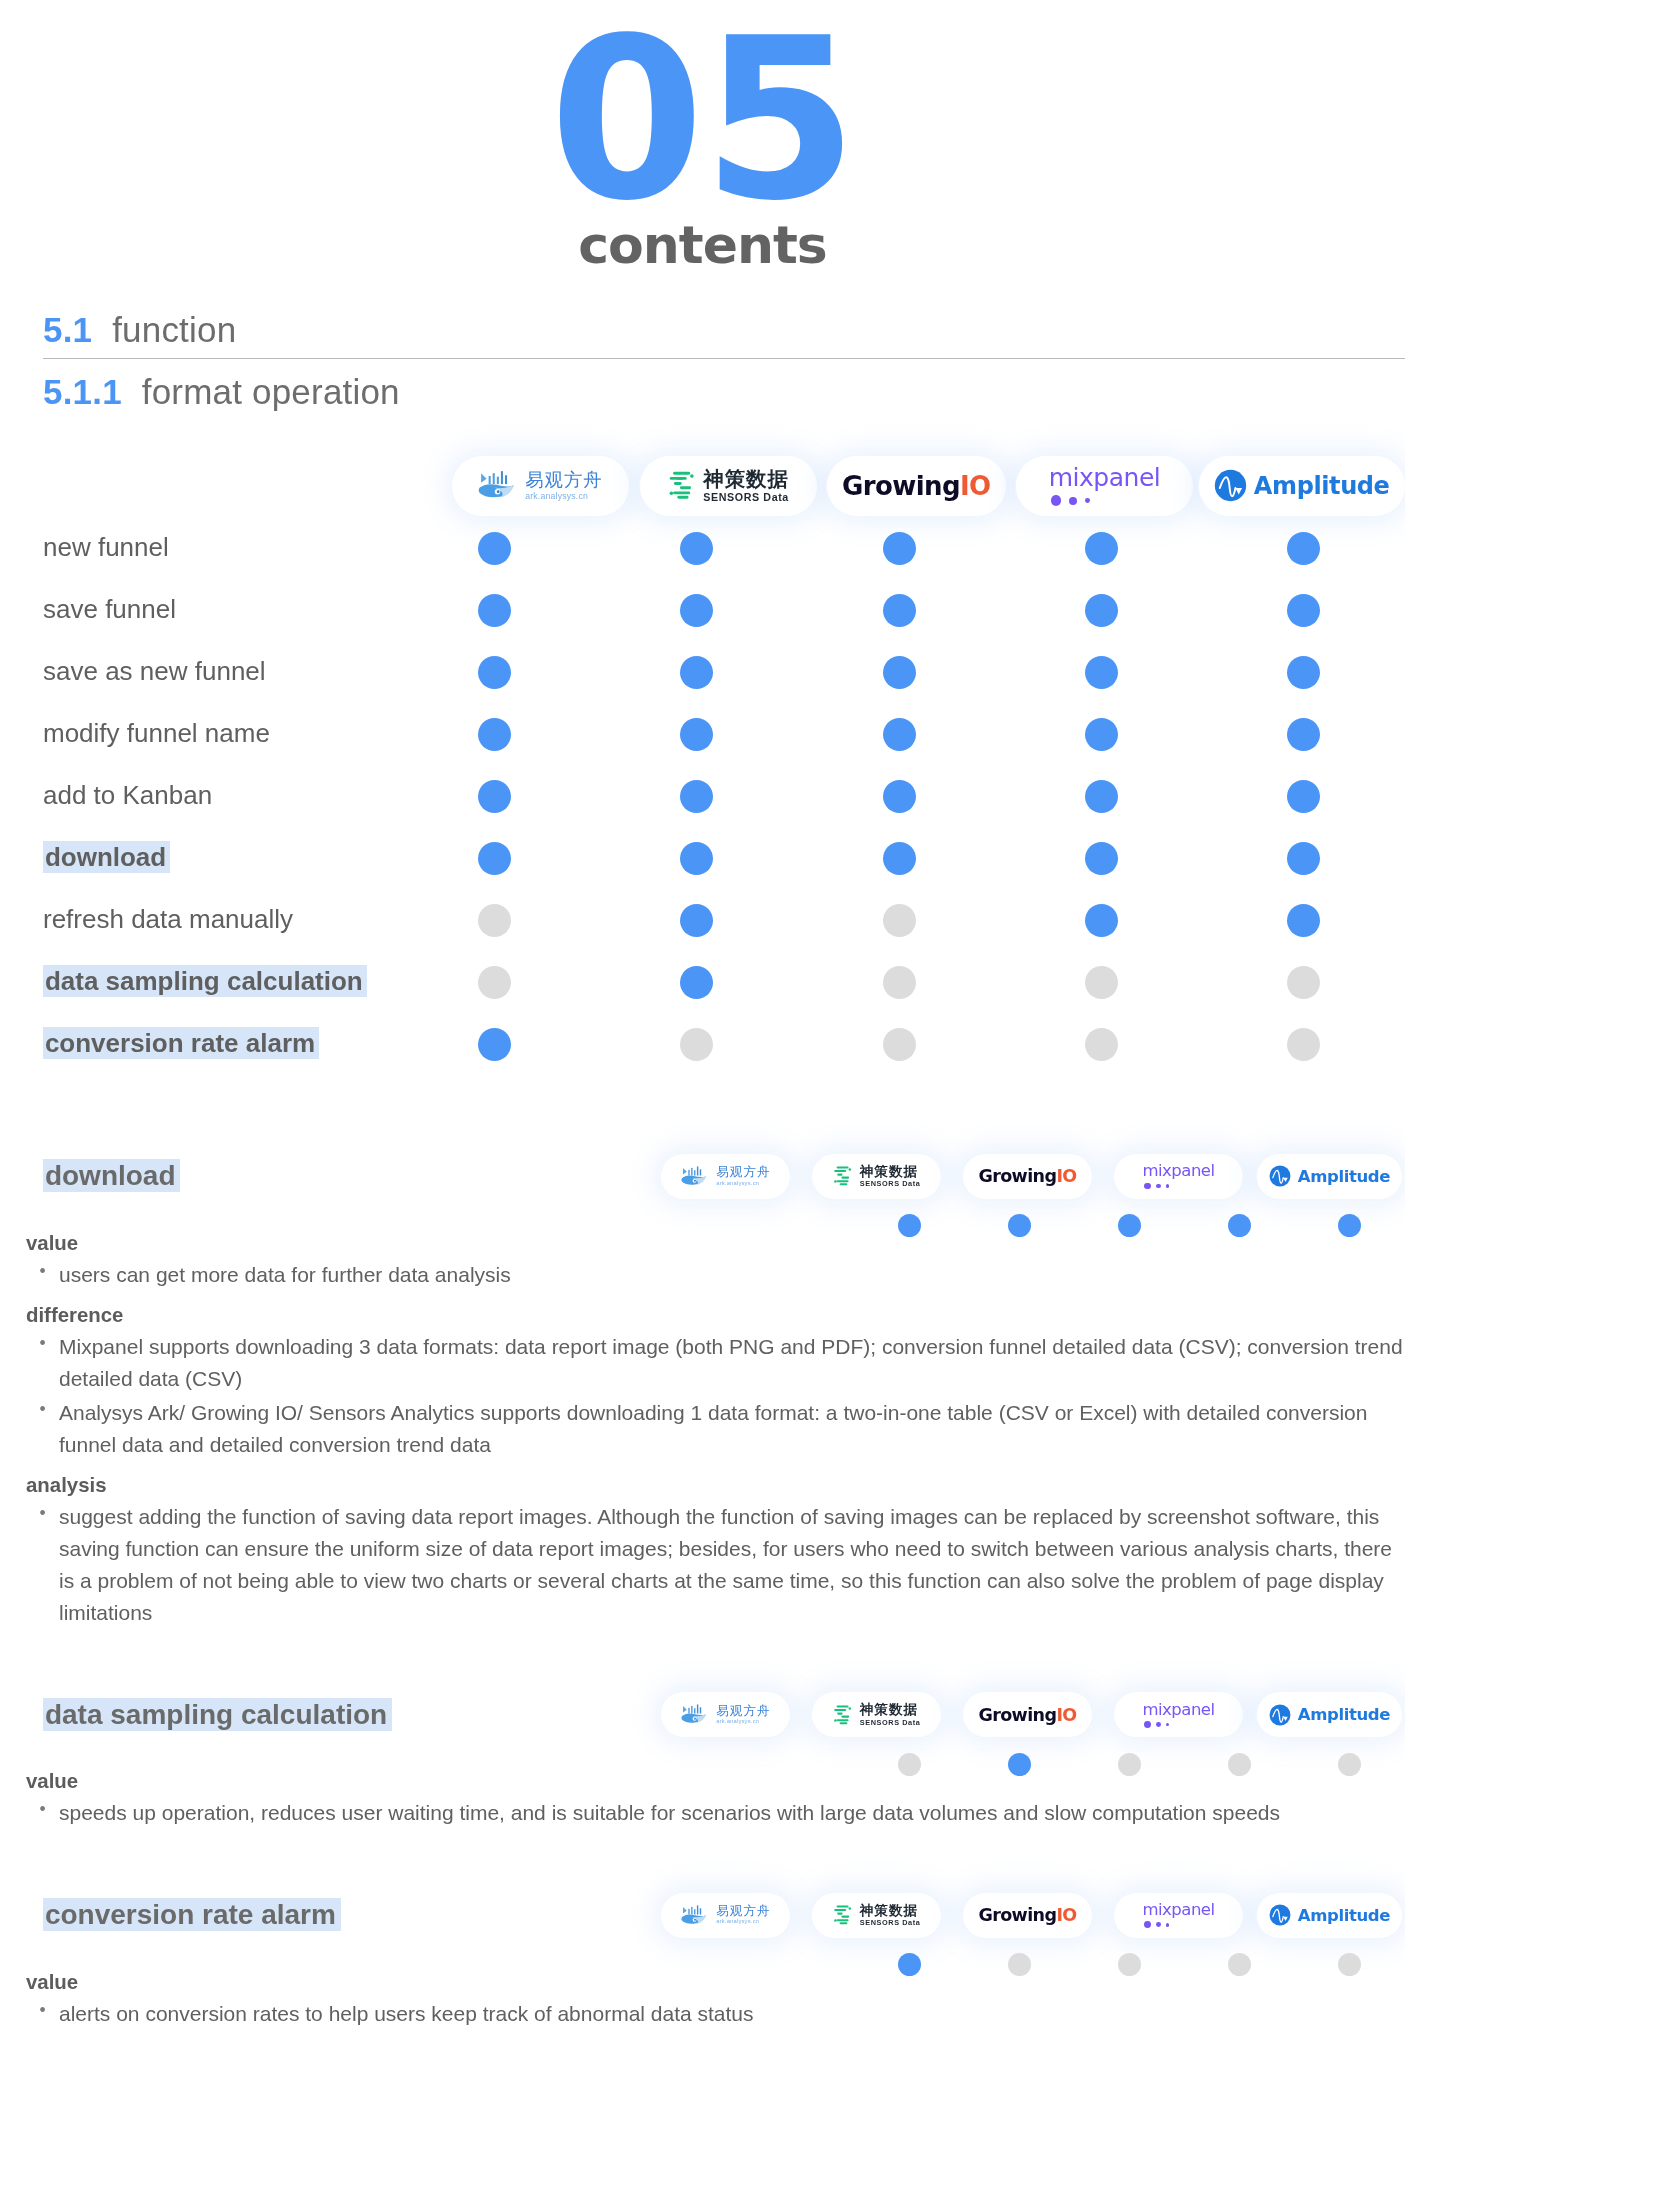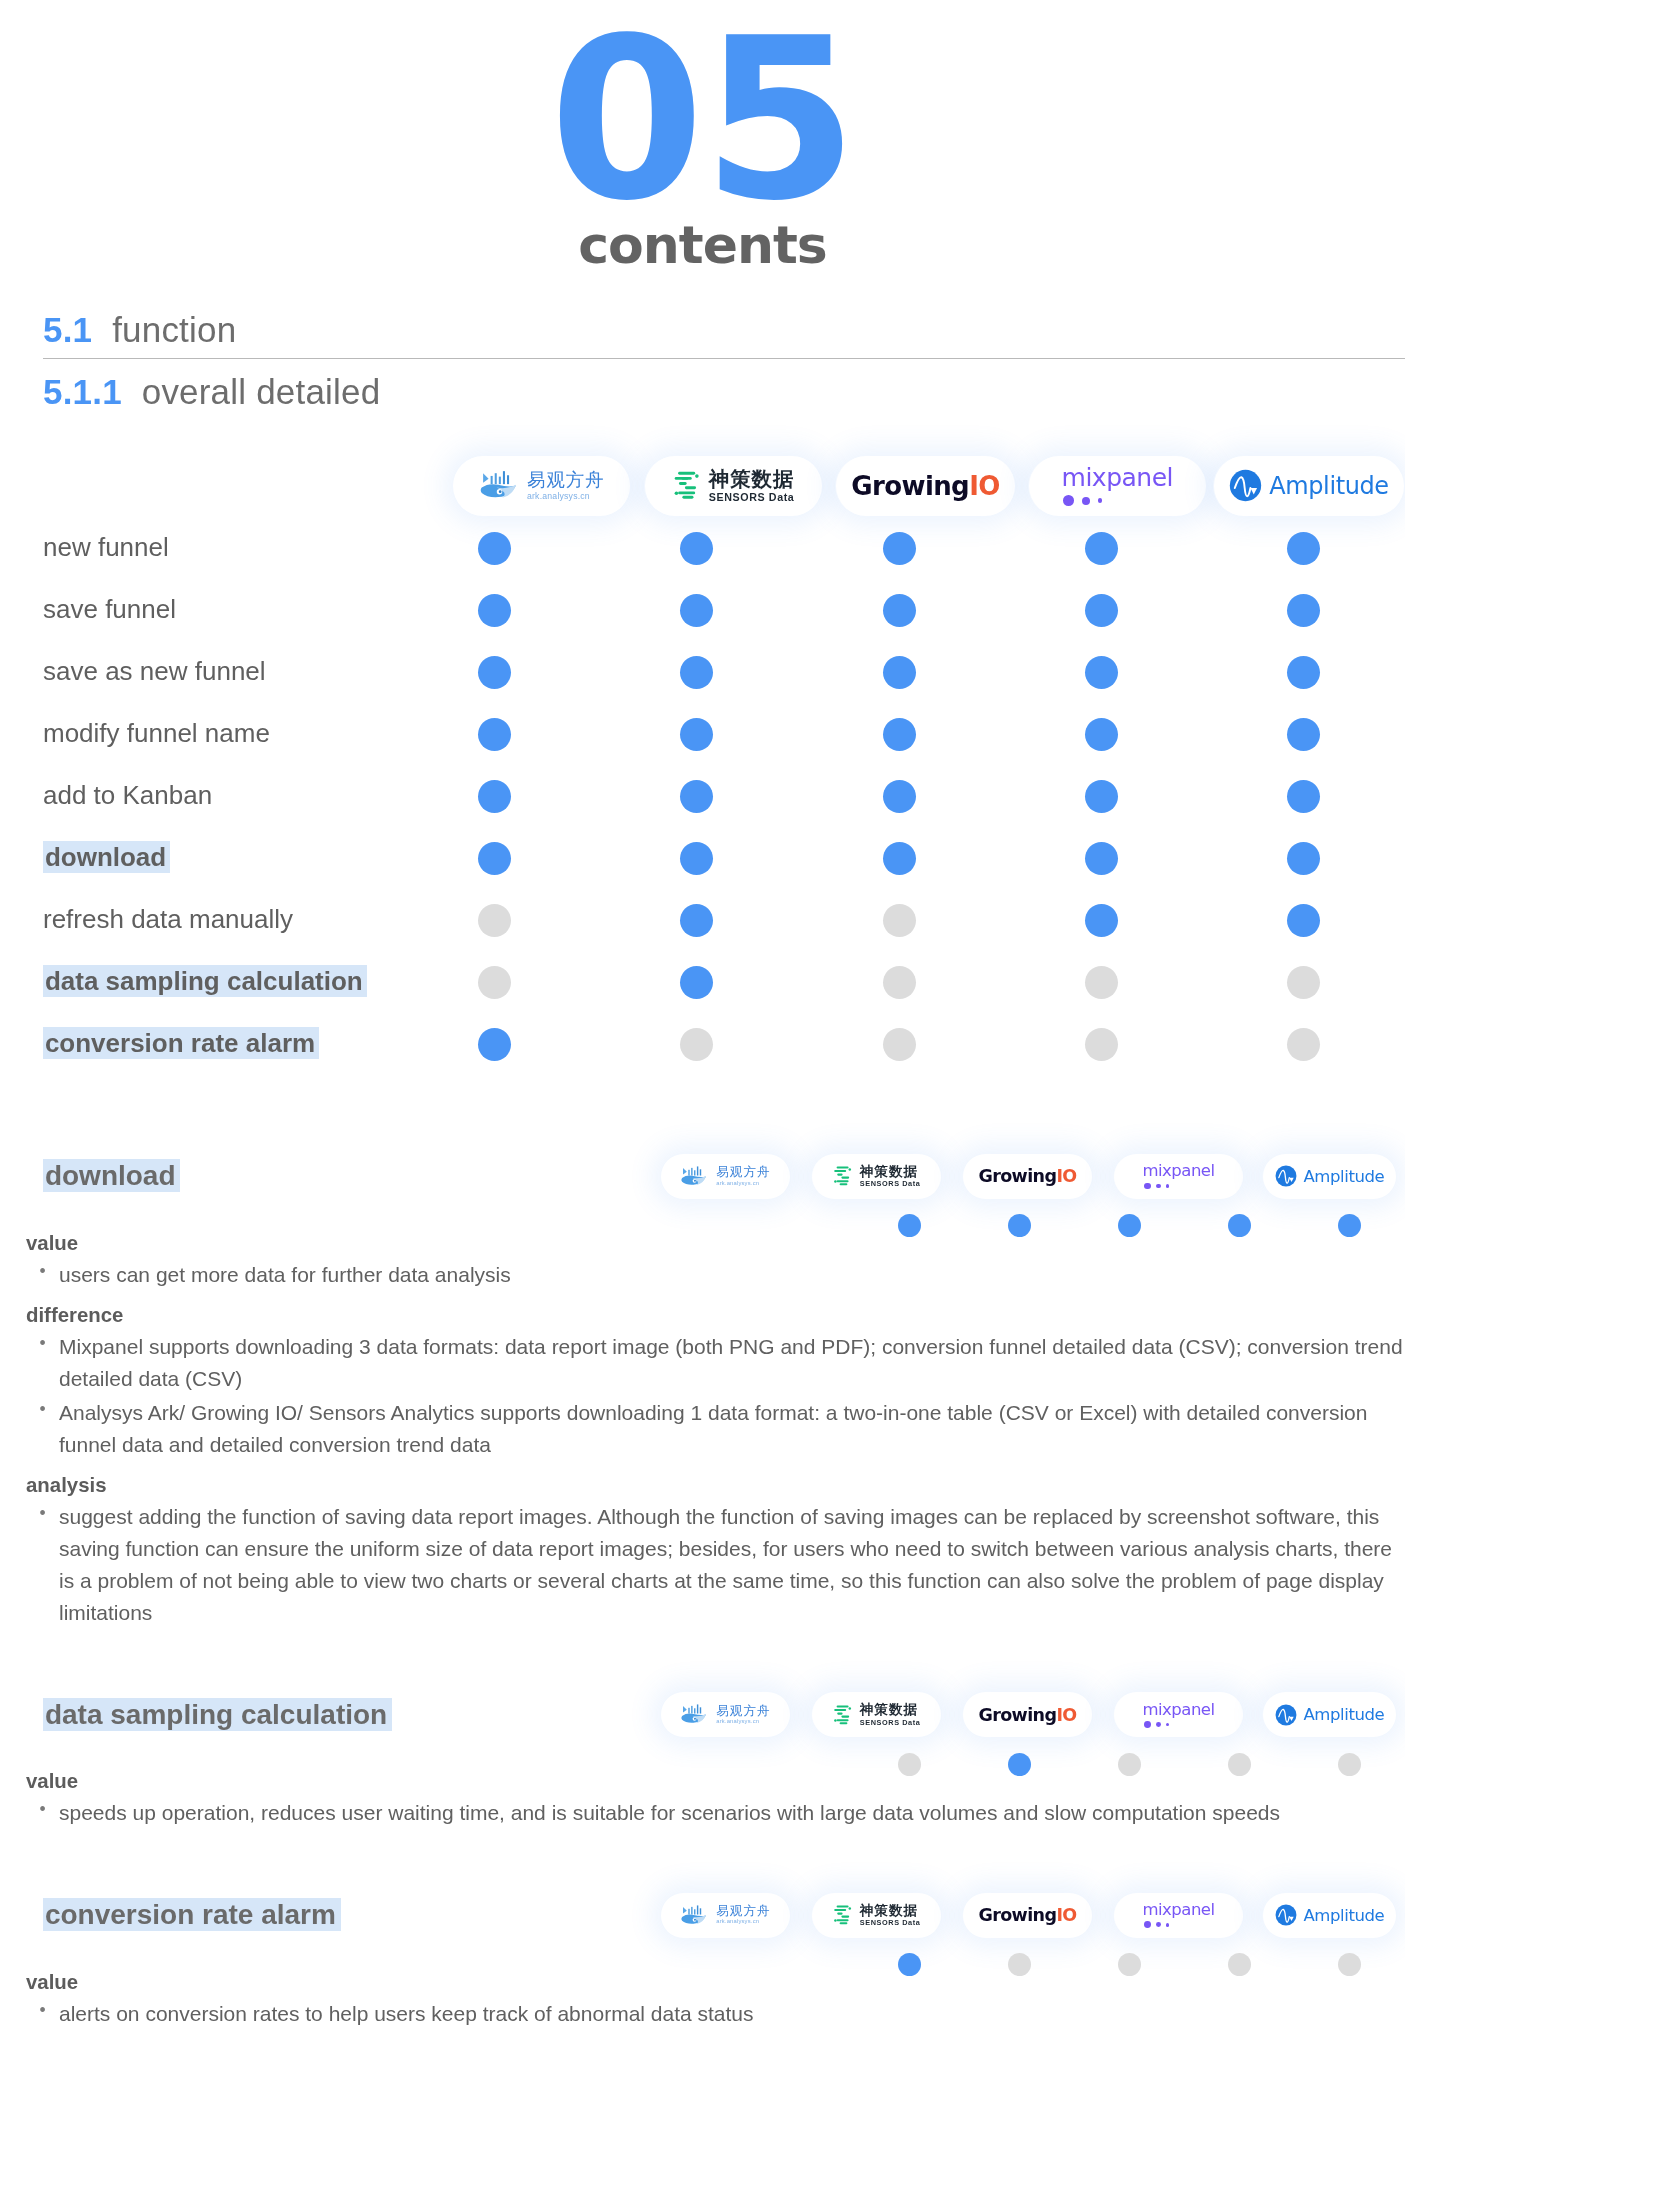--- a/index.html
+++ b/index.html
@@ -107,21 +107,21 @@
   .mx-dots span:nth-child(2){width:7.8px;height:7.8px;}
   .mx-dots span:nth-child(3){width:4.9px;height:4.9px;}
   .sm .mx-word{font-size:16.5px;}
   .sm .mx-dots{gap:4.9px;margin-top:2.9px;}
   .sm .mx-dots span:nth-child(1){width:6.8px;height:6.8px;}
   .sm .mx-dots span:nth-child(2){width:4.9px;height:4.9px;}
   .sm .mx-dots span:nth-child(3){width:3.4px;height:3.4px;}
 
   
   .amp-mark{width:33px;height:33px;flex:0 0 auto;}
-  .amp-word{font-family:"DejaVu Sans",sans-serif;font-size:24px;font-weight:400;color:#1f7ae0;letter-spacing:-0.4px;}
+  .amp-word{font-family:"DejaVu Sans",sans-serif;font-size:24px;font-weight:700;color:#1f7ae0;letter-spacing:-0.4px;}
   .sm .amp-mark{width:22px;height:22px}
   .sm .amp-word{font-size:16.5px;}
 
   
   .m-row{display:flex;align-items:flex-start;height:62px;}
   .m-label{
     width:446px;
     padding-left:43px;
     box-sizing:border-box;
     font-size:26px;
@@ -183,21 +183,21 @@
     <div class="hero-num">05</div>
     <div class="hero-sub">contents</div>
   </div>
 
   <div class="h-sec">
     <span class="num">5.1</span>
     &nbsp;<span>function</span>
   </div>
   <div class="h-sub">
     <span class="num">5.1.1</span>
-    &nbsp;<span>overall detailed</span>
+    &nbsp;<span>format operation</span>
   </div>
 
   <div class="matrix">
     <div class="logo-row" id="matrix-logos">
         <div class="logo-cell">
           <div class="pill big">
   <div class="lg">
     <svg class="ark-mark" viewBox="0 0 60 48">
       <path d="M6 6 L14 14 L6 20 Z" fill="#5aa7e8"></path>
       <rect x="17" y="10" width="3" height="12" fill="#4f9ee0"></rect>

